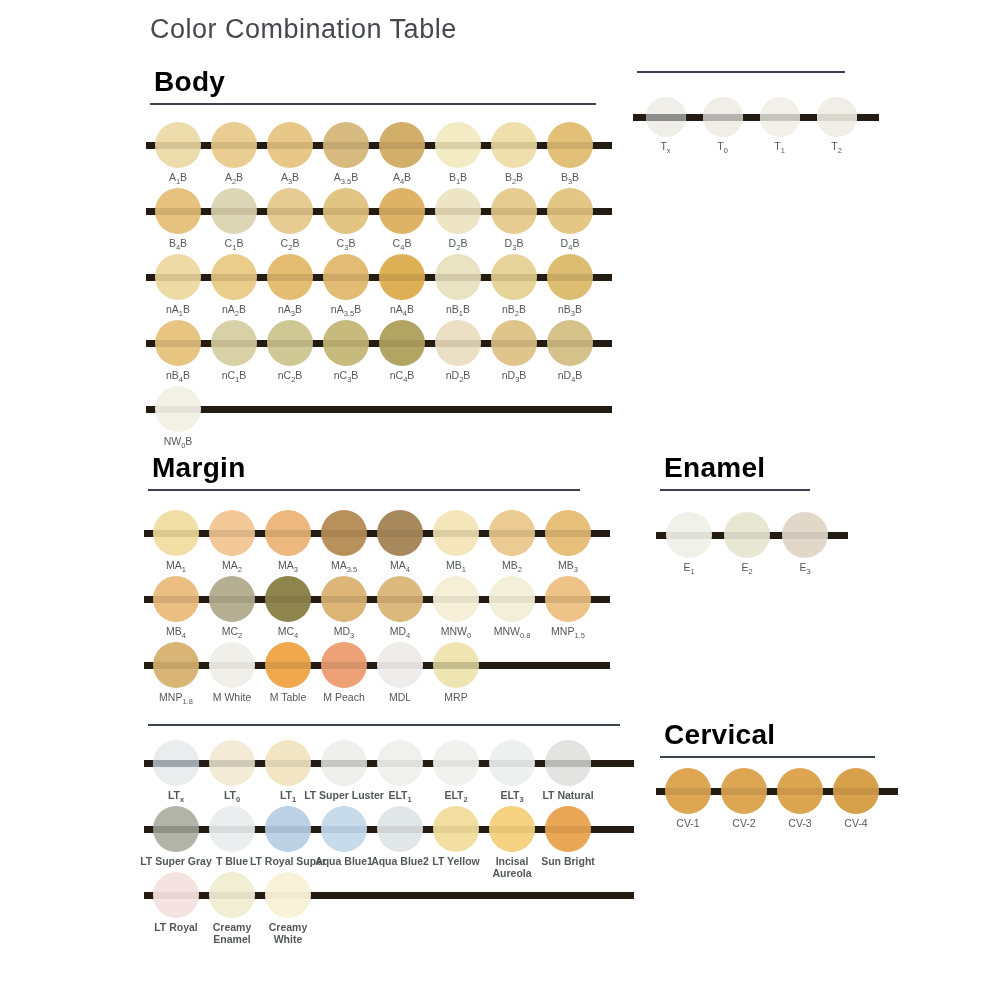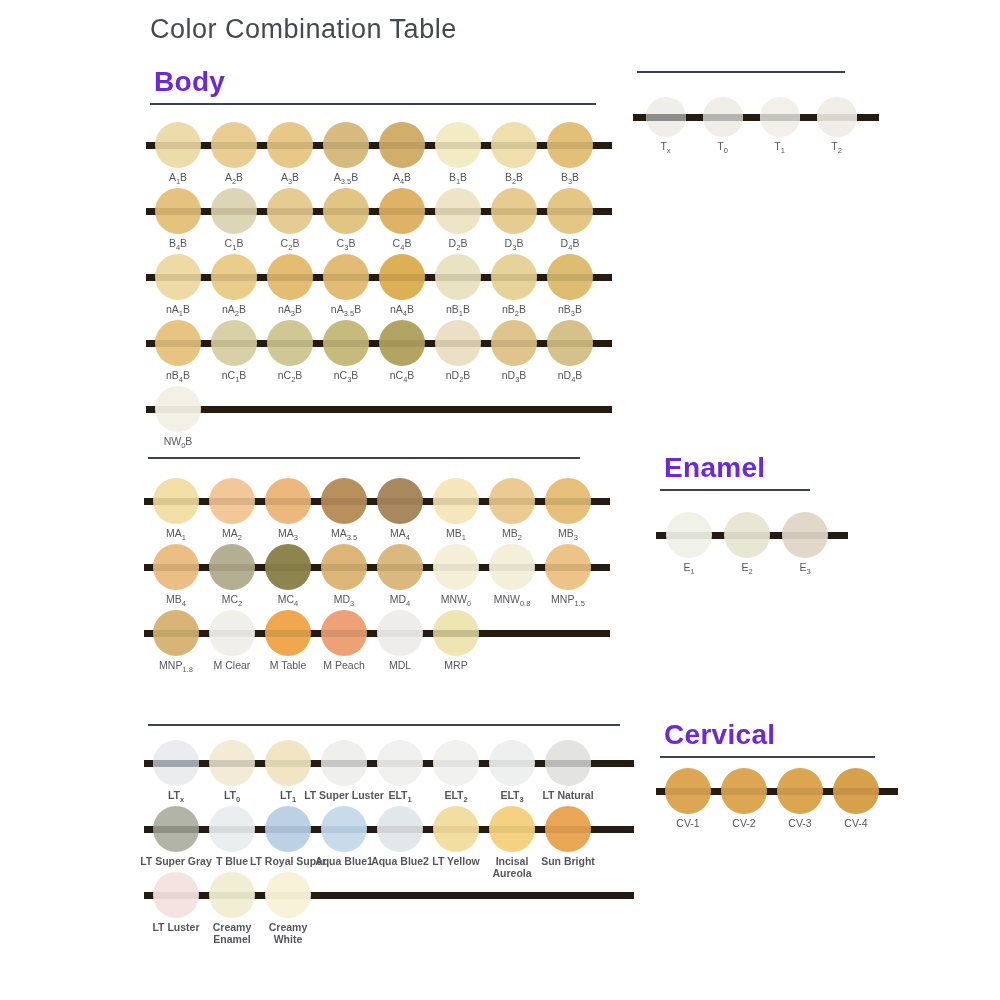--- a/index.html
+++ b/index.html
@@ -6,21 +6,21 @@
   body{
     width:1000px;height:1000px;position:relative;background:#ffffff;
     font-family:"Liberation Sans", sans-serif;color:#45484d;overflow:hidden;
   }
   .page-title{
     position:absolute;left:150px;top:14px;margin:0;
     font-size:27px;font-weight:400;letter-spacing:0.5px;color:#45484d;
   }
   .sec{position:absolute;}
   .sec h2{
-    margin:0 0 0 4px;font-size:28px;font-weight:700;letter-spacing:0.3px;color:#6d28d9;
+    margin:0 0 0 4px;font-size:28px;font-weight:700;letter-spacing:0.3px;color:#000000;
   }
   .underline{height:2px;background:#3d4250;margin-top:5px;}
   .rows{margin-top:17px;}
   
   .sec-body{left:150px;top:66px;}           .sec-body .underline{width:446px;}
   .sec-translucency{left:637px;top:66px;}   .sec-translucency .underline{width:208px;}
   .sec-translucency .rows{margin-top:24px;}
   .sec-margin{left:148px;top:452px;}        .sec-margin .underline{width:432px;}
   .sec-margin .rows{margin-top:19px;}
   .sec-enamel{left:660px;top:452px;}        .sec-enamel .underline{width:150px;}
@@ -305,20 +305,21 @@
             <span class="circle" style="background: rgb(241, 238, 232);">
               <span class="stripe" style="background: rgb(217, 214, 206);"></span>
             </span>
             <span class="lab">T<sub>2</sub></span>
           </div>
         </div>
       </div>
   </section>
 
   <section class="sec sec-margin">
+    <h2>Margin</h2>
     <div class="underline"></div>
     <div class="rows">
         <div class="row">
           <div class="track"></div>
           <div class="sw">
             <span class="circle" style="background: rgb(242, 223, 165);">
               <span class="stripe" style="background: rgba(96, 74, 40, 0.16);"></span>
             </span>
             <span class="lab">MA<sub>1</sub></span>
           </div>
@@ -421,21 +422,21 @@
           <div class="sw">
             <span class="circle" style="background: rgb(216, 181, 119);">
               <span class="stripe" style="background: rgba(96, 74, 40, 0.16);"></span>
             </span>
             <span class="lab">MNP<sub>1.8</sub></span>
           </div>
           <div class="sw">
             <span class="circle" style="background: rgb(241, 239, 233);">
               <span class="stripe" style="background: rgba(0, 0, 0, 0.05);"></span>
             </span>
-            <span class="lab">M Clear</span>
+            <span class="lab">M White</span>
           </div>
           <div class="sw">
             <span class="circle" style="background: rgb(239, 168, 77);">
               <span class="stripe" style="background: rgba(96, 74, 40, 0.16);"></span>
             </span>
             <span class="lab">M Table</span>
           </div>
           <div class="sw">
             <span class="circle" style="background: rgb(238, 161, 119);">
               <span class="stripe" style="background: rgba(96, 74, 40, 0.16);"></span>
@@ -590,21 +591,21 @@
             </span>
             <span class="lab">Sun Bright</span>
           </div>
         </div>
         <div class="row">
           <div class="track"></div>
           <div class="sw">
             <span class="circle" style="background: rgb(245, 227, 225);">
               <span class="stripe" style="background: rgba(0, 0, 0, 0.06);"></span>
             </span>
-            <span class="lab">LT Luster</span>
+            <span class="lab">LT Royal</span>
           </div>
           <div class="sw">
             <span class="circle" style="background: rgb(241, 238, 211);">
               <span class="stripe" style="background: rgba(0, 0, 0, 0.06);"></span>
             </span>
             <span class="lab">Creamy<br>Enamel</span>
           </div>
           <div class="sw">
             <span class="circle" style="background: rgb(247, 242, 216);">
               <span class="stripe" style="background: rgba(0, 0, 0, 0.03);"></span>

